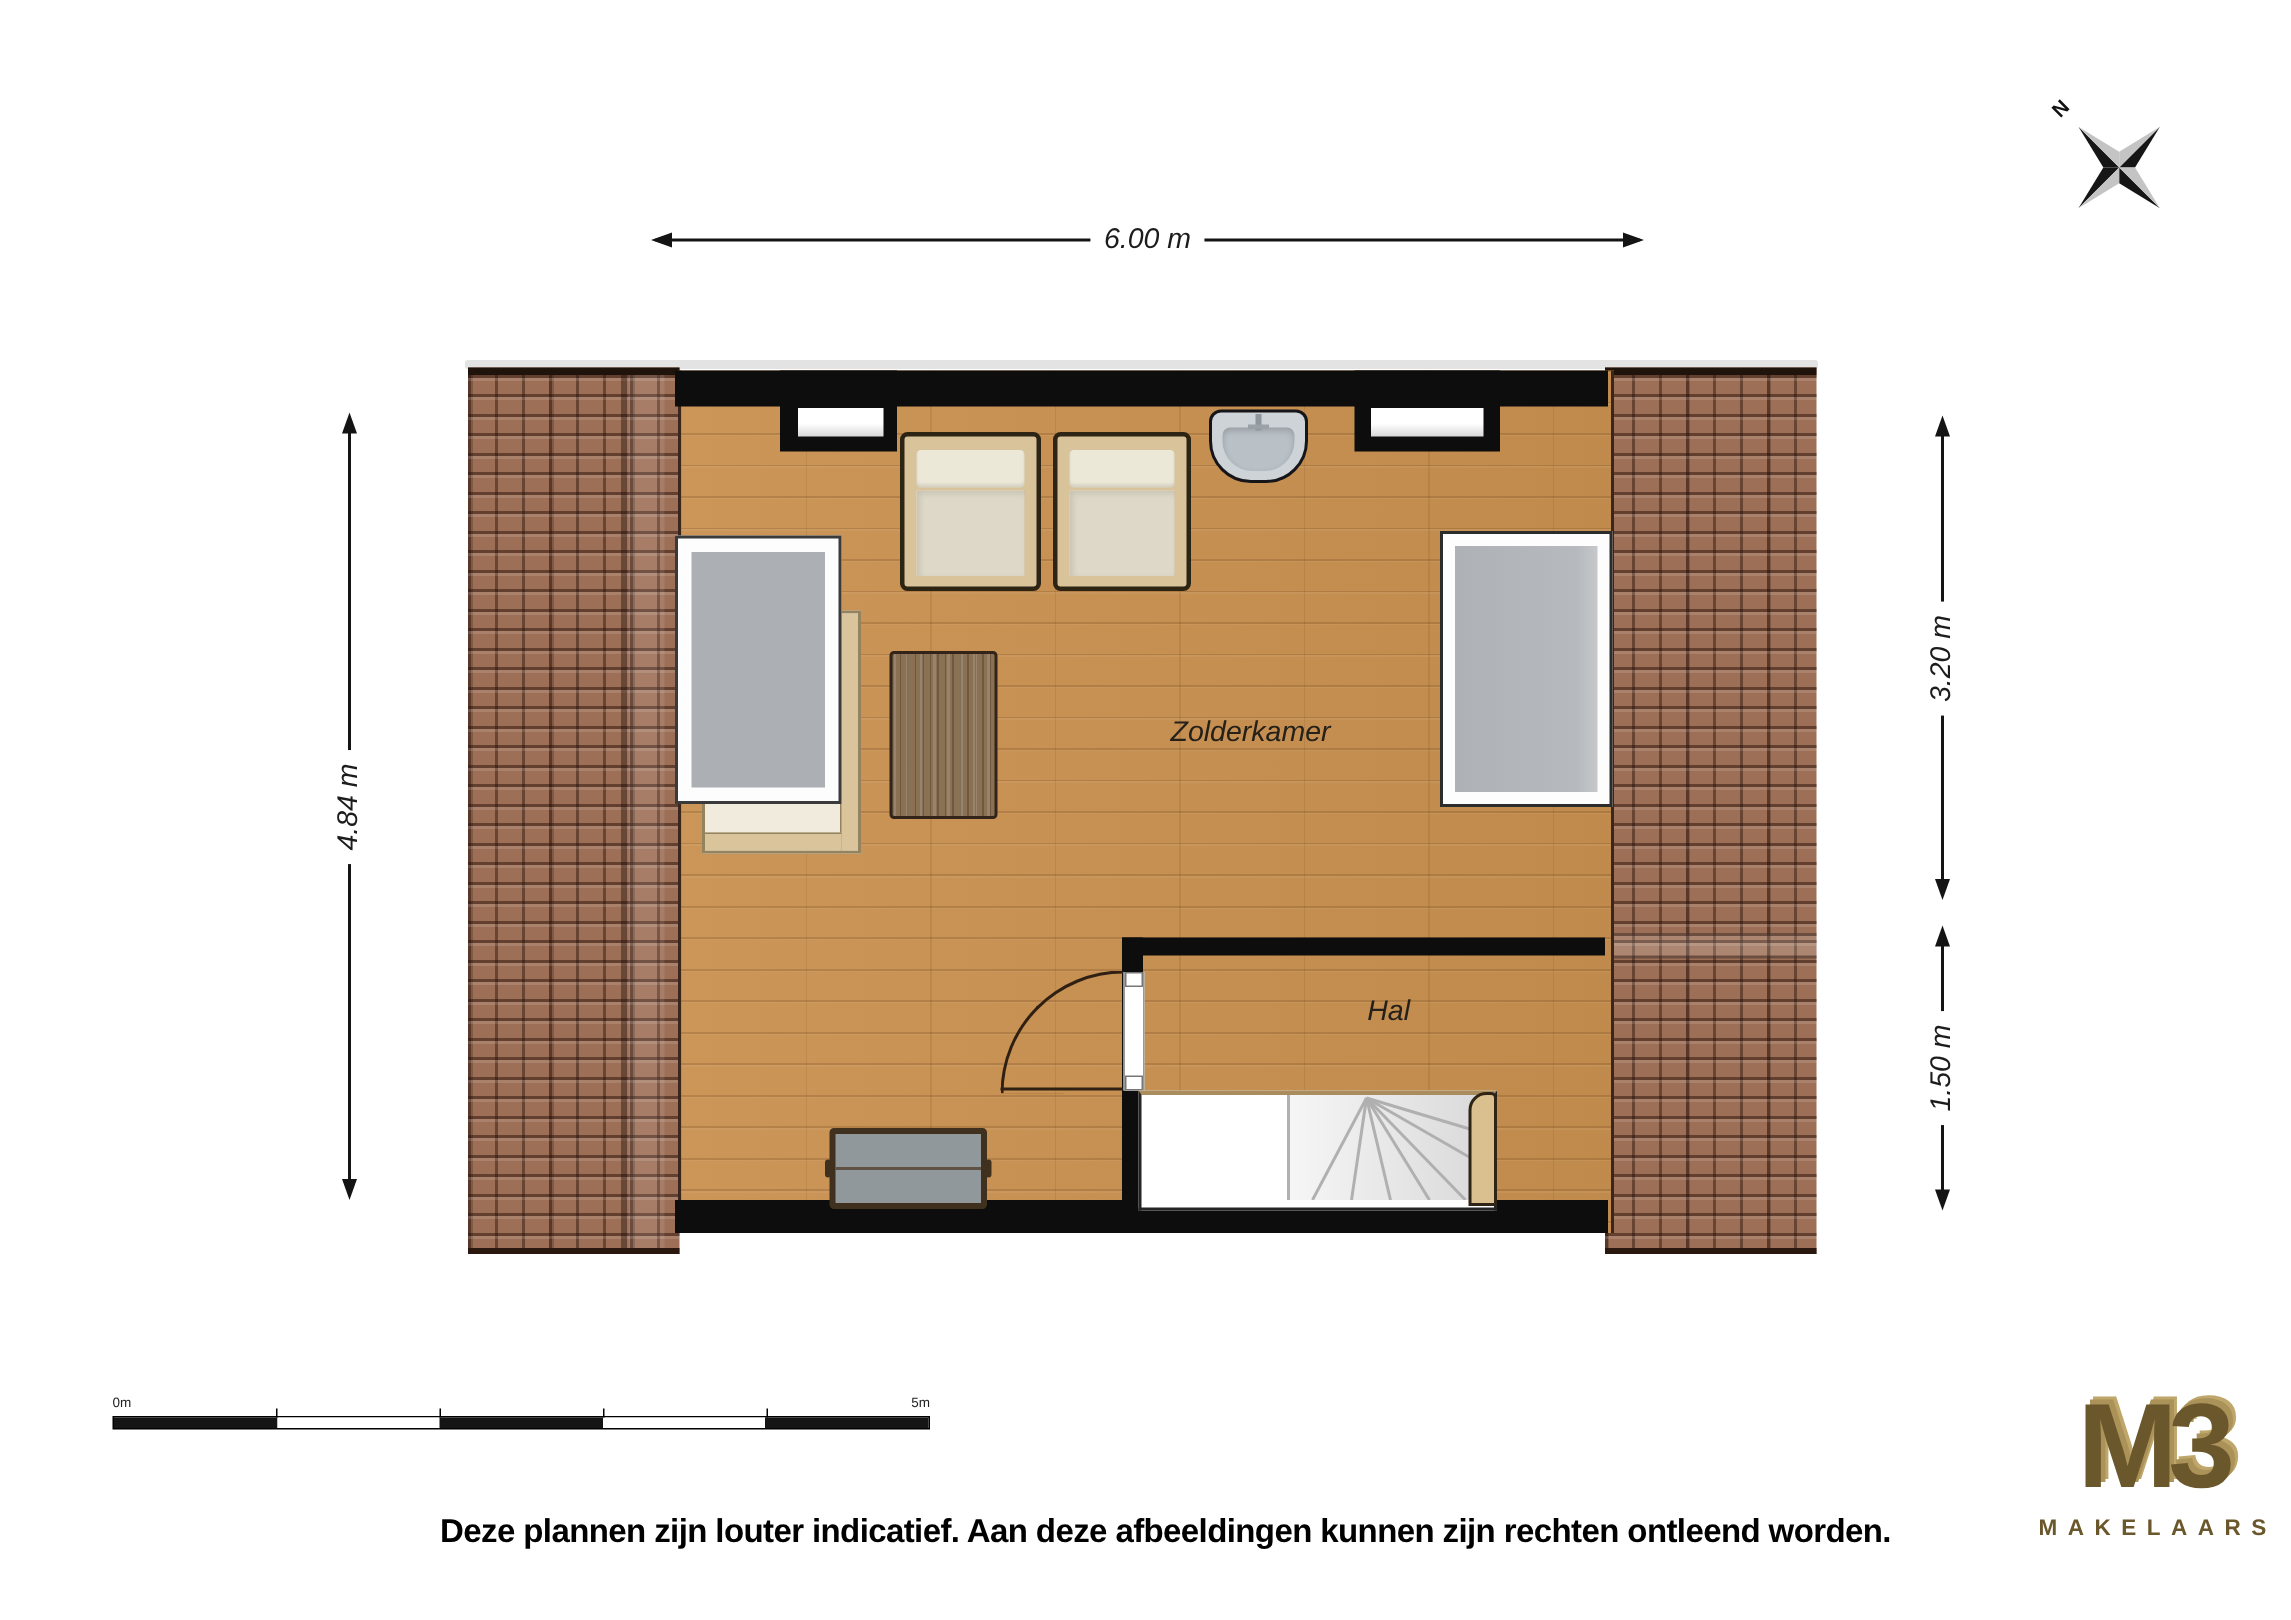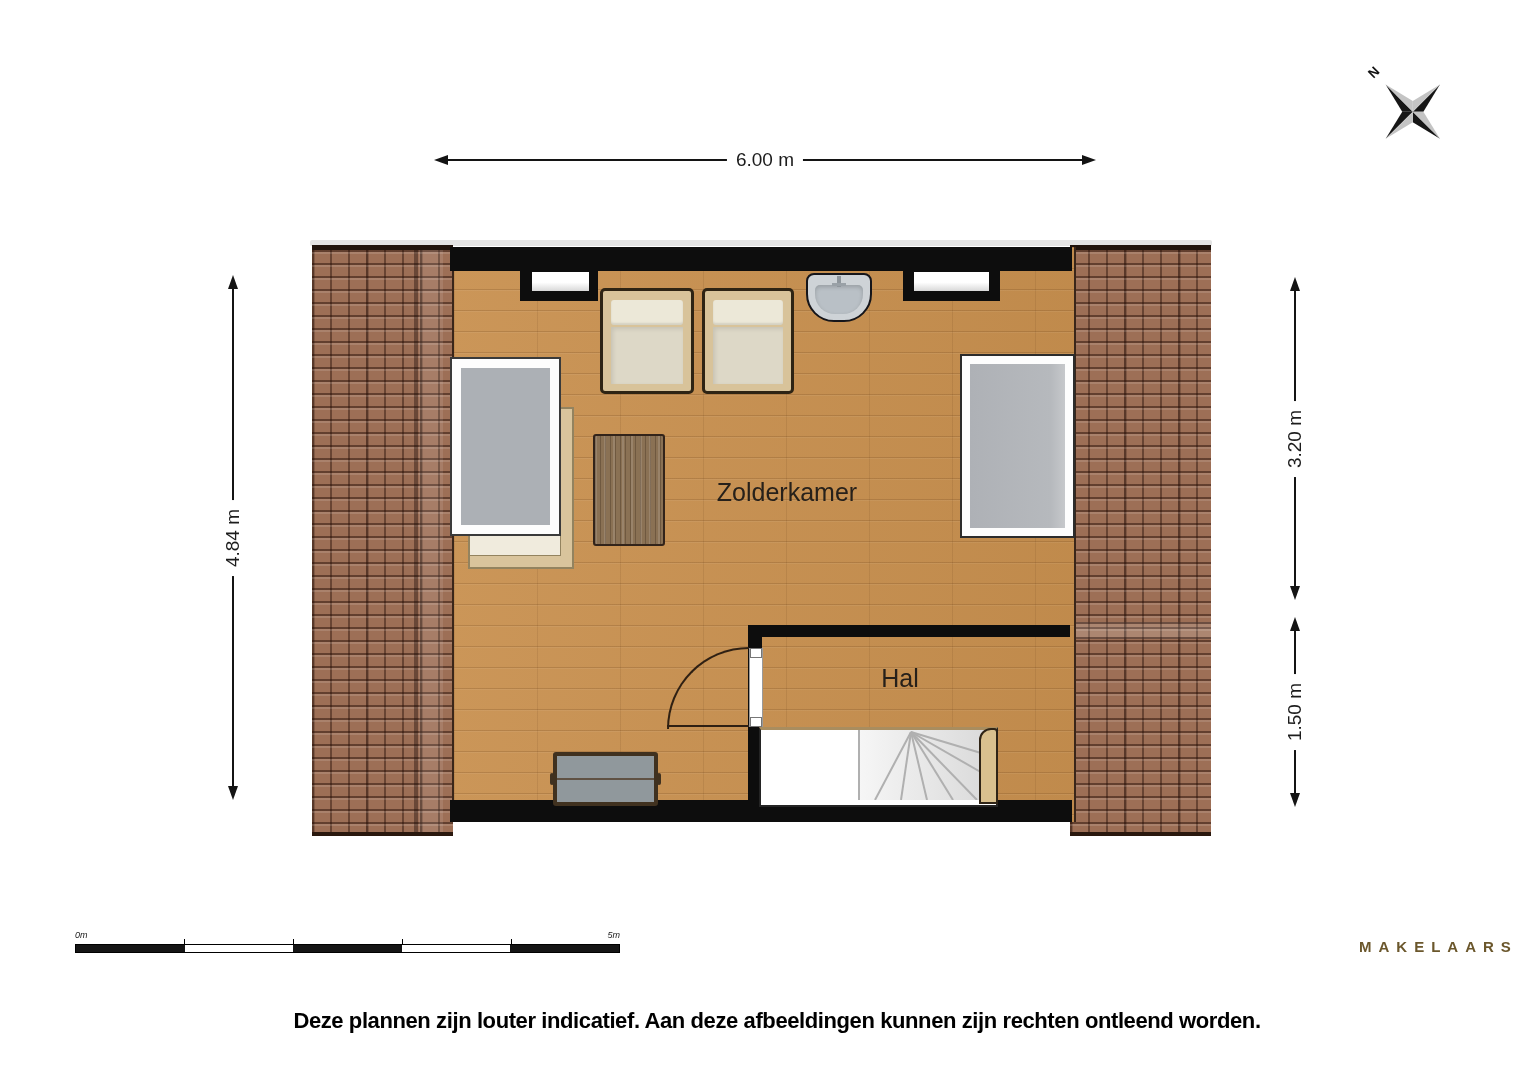--- a/index.html
+++ b/index.html
@@ -3,21 +3,21 @@
 <meta charset="utf-8">
 <style>
   html,body { margin:0; padding:0; background:#fff; }
   #canvas {
     position:relative; width:1527px; height:1080px; background:#ffffff;
     font-family:"Liberation Sans", sans-serif; color:#1c1c1c; overflow:hidden;
   }
   .abs { position:absolute; }
 
   
-  .dim { position:absolute; }
+  .dim { position:absolute;font-style:italic; }
   .dim .line-h { position:absolute; left:3px; right:3px; top:50%; height:2px; margin-top:-1px; background:#141414; }
   .dim .line-v { position:absolute; top:3px; bottom:3px; left:50%; width:2px; margin-left:-1px; background:#141414; }
   .ah { position:absolute; width:0; height:0; }
   .ah-left  { left:0; top:50%; transform:translateY(-50%); border-top:5px solid transparent; border-bottom:5px solid transparent; border-right:14px solid #141414; }
   .ah-right { right:0; top:50%; transform:translateY(-50%); border-top:5px solid transparent; border-bottom:5px solid transparent; border-left:14px solid #141414; }
   .ah-up    { top:0; left:50%; transform:translateX(-50%); border-left:5px solid transparent; border-right:5px solid transparent; border-bottom:14px solid #141414; }
   .ah-down  { bottom:0; left:50%; transform:translateX(-50%); border-left:5px solid transparent; border-right:5px solid transparent; border-top:14px solid #141414; }
   .dimlabel { position:absolute; left:50%; top:50%; background:#fff; padding:0 9px; font-size:19px; white-space:nowrap; }
   .dimlabel-h { transform:translate(-50%,-50%); }
   .dimlabel-v { transform:translate(-50%,-50%) rotate(-90deg); }
@@ -80,25 +80,25 @@
   .chest .handle { position:absolute; top:50%; width:4px; height:12px; margin-top:-6px; background:#40311f; border-radius:2px; }
 
   .stairs { position:absolute; background:#ffffff; border:2px solid #242424; border-top:3px solid #a98d5f; }
   .stair-rail { position:absolute; background:#d9c08e; border:2px solid #2f2416; border-radius:12px 4px 0 0; }
 
   .door-opening { position:absolute; background:#ffffff; border-left:1px solid #9a9a9a; border-right:1px solid #9a9a9a; }
   .door-jamb { position:absolute; left:0; right:0; height:8px; background:#ffffff; border:1px solid #777; }
   .door-arc { position:absolute; border-top:2px solid #2f2013; border-left:2px solid #2f2013; border-top-left-radius:100% 100%; }
   .door-leaf { position:absolute; background:#2f2013; }
 
-  .room-label { position:absolute; font-size:25px; color:#26201a; text-align:center; }
+  .room-label { position:absolute; font-size:19px; color:#26201a; text-align:right;font-style:italic; }
 
   
   .scalebar-wrap { position:absolute; }
-  .scalebar-label { position:absolute; top:0; font-size:9px; color:#222;font-style:italic; }
+  .scalebar-label { position:absolute; top:0; font-size:9px; color:#222; }
   .scalebar { position:absolute; left:0; right:0; top:14px; height:7px; border:1px solid #000; display:flex; }
   .scalebar .seg { flex:1 1 0; }
   .seg-b { background:#151515; } .seg-w { background:#ffffff; }
   .scalebar-tick { position:absolute; top:9px; width:1px; height:6px; background:#000; }
 
   .disclaimer { position:absolute; font-size:22px; font-weight:700; letter-spacing:-0.4px; text-align:center; color:#000; }
 
   
   .logo { position:absolute; text-align:center; }
   .logo-m3 { font-size:80px; font-weight:700; letter-spacing:-6px; line-height:0.9; color:#6b572c;
@@ -254,16 +254,17 @@
     </div>
     <div class="scalebar-tick" style="left:20%;"></div>
     <div class="scalebar-tick" style="left:40%;"></div>
     <div class="scalebar-tick" style="left:60%;"></div>
     <div class="scalebar-tick" style="left:80%;"></div>
   </div>
 
   <div class="disclaimer" style="left:247px; top:1008px; width:1060px;">Deze plannen zijn louter indicatief. Aan deze afbeeldingen kunnen zijn rechten ontleend worden.</div>
 
   <div class="logo" style="left:1352px; top:928px; width:165px;">
+    <div class="logo-m3">M3</div>
     <div class="logo-sub">MAKELAARS</div>
   </div>
 
 </div>
 
 </body></html>

